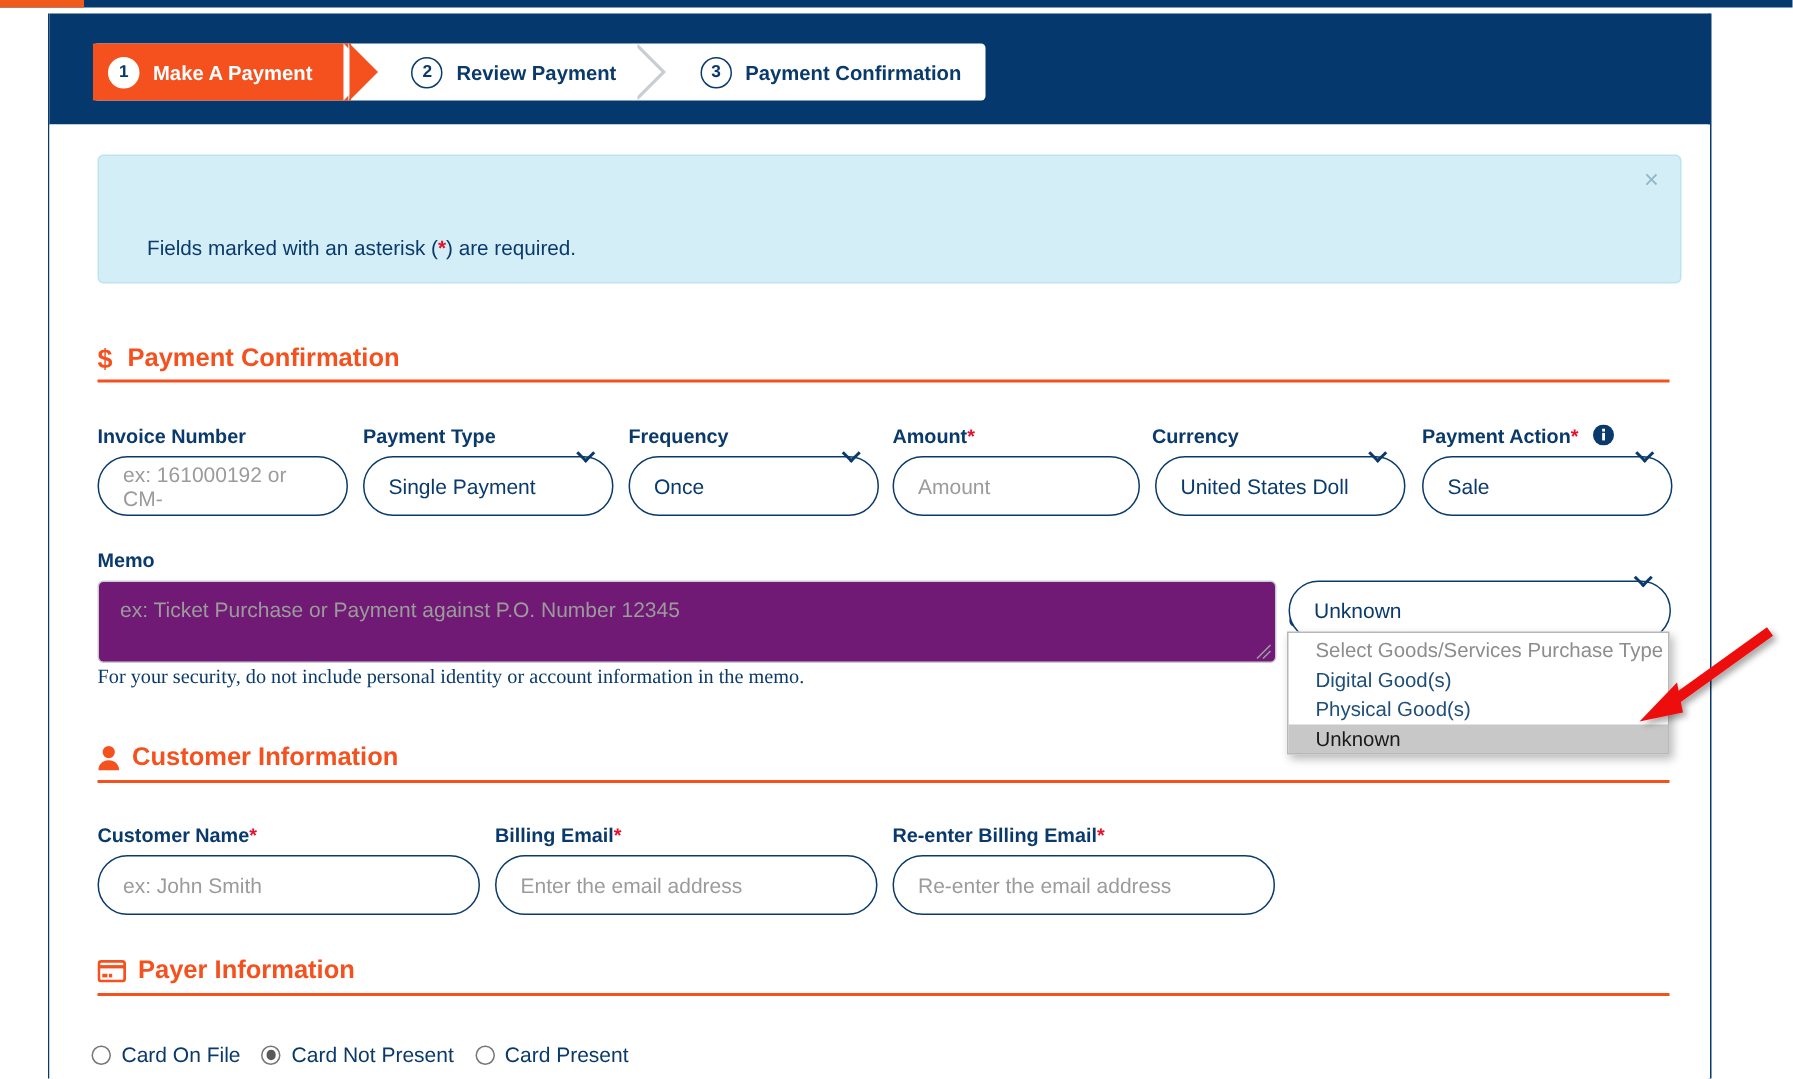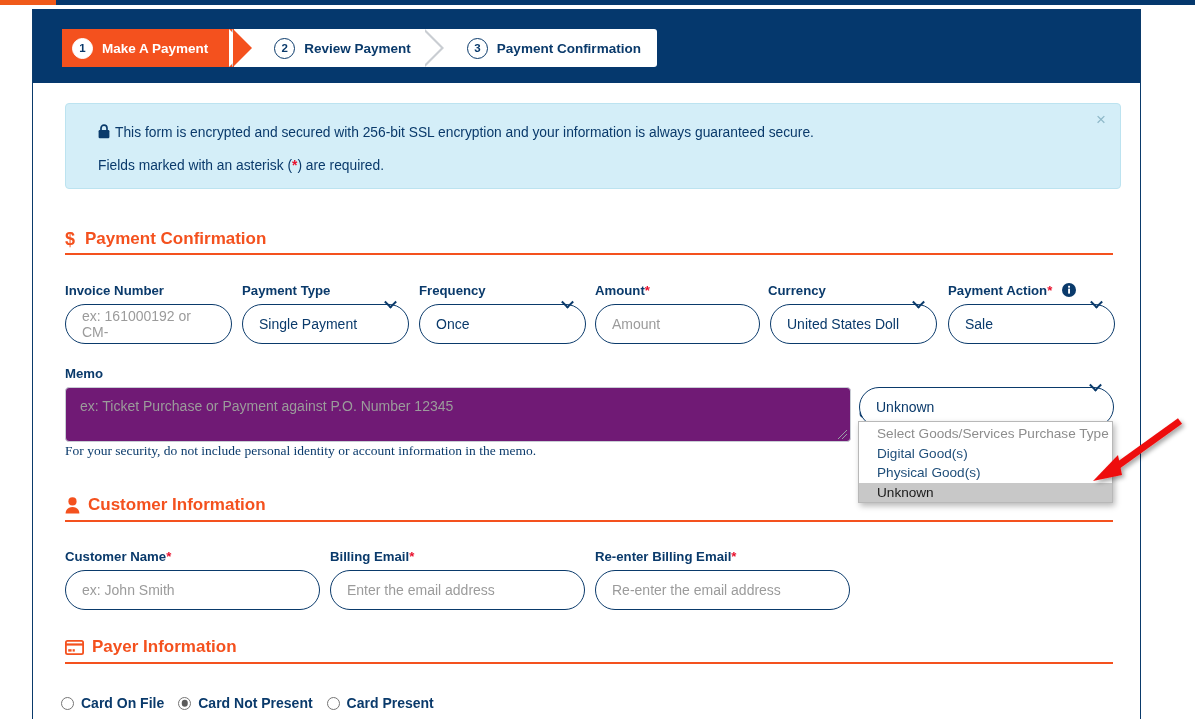--- a/index.html
+++ b/index.html
@@ -175,21 +175,21 @@
   .radio-dot {
     width: 13px; height: 13px; border-radius: 50%;
     border: 1.3px solid #767676; background: #fff;
     margin-right: 7px; position: relative; flex: 0 0 13px;
   }
   .radio-dot.on::after {
     content: ""; position: absolute; left: 50%; top: 50%;
     width: 6.5px; height: 6.5px; border-radius: 50%;
     background: #5a5a5a; transform: translate(-50%,-50%);
   }
-  .radio-label { font-size: 14px; font-weight: bold; color: #0a3a6b; white-space: nowrap; }
+  .radio-label { font-size: 14px; font-weight: normal; color: #0a3a6b; white-space: nowrap; }
 
   
   #arrow-annotation {
     position: absolute; left: 1085px; top: 415px;
     width: 110px; height: 75px;
     z-index: 60; pointer-events: none;
   }
 </style>
 </head>
 <body>
@@ -219,28 +219,20 @@
         <span class="step-num">3</span>
         <span>Payment Confirmation</span>
       </div>
 
     </div>
   </div>
 
   <div id="body-area">
 
     <div id="alert">
-      <div id="alert-line1">
-        <span id="lock-icon">
-          <svg width="12" height="15" viewBox="0 0 12 15">
-            <path d="M3 6V4.2A3 3 0 0 1 9 4.2V6" fill="none" stroke="#0a3a6b" stroke-width="1.7"></path>
-            <rect x="0.6" y="6" width="10.8" height="8.2" rx="1.2" fill="#0a3a6b"></rect>
-          </svg>
-        </span><span>This form is encrypted and secured with 256-bit SSL encryption and your information is always guaranteed secure.</span>
-      </div>
       <div id="alert-line2">
         <span>Fields marked with an asterisk (</span><span class="req">*</span><span>) are required.</span>
       </div>
       <div id="alert-close">×</div>
     </div>
 
     <div class="section-head" style="left:32px; top:146px;">
       <span class="sec-icon">
         <svg width="12" height="20" viewBox="0 0 12 20">
           <text x="0" y="16" font-family="Liberation Sans, sans-serif" font-size="18" font-weight="bold" fill="#f4511e">$</text>

